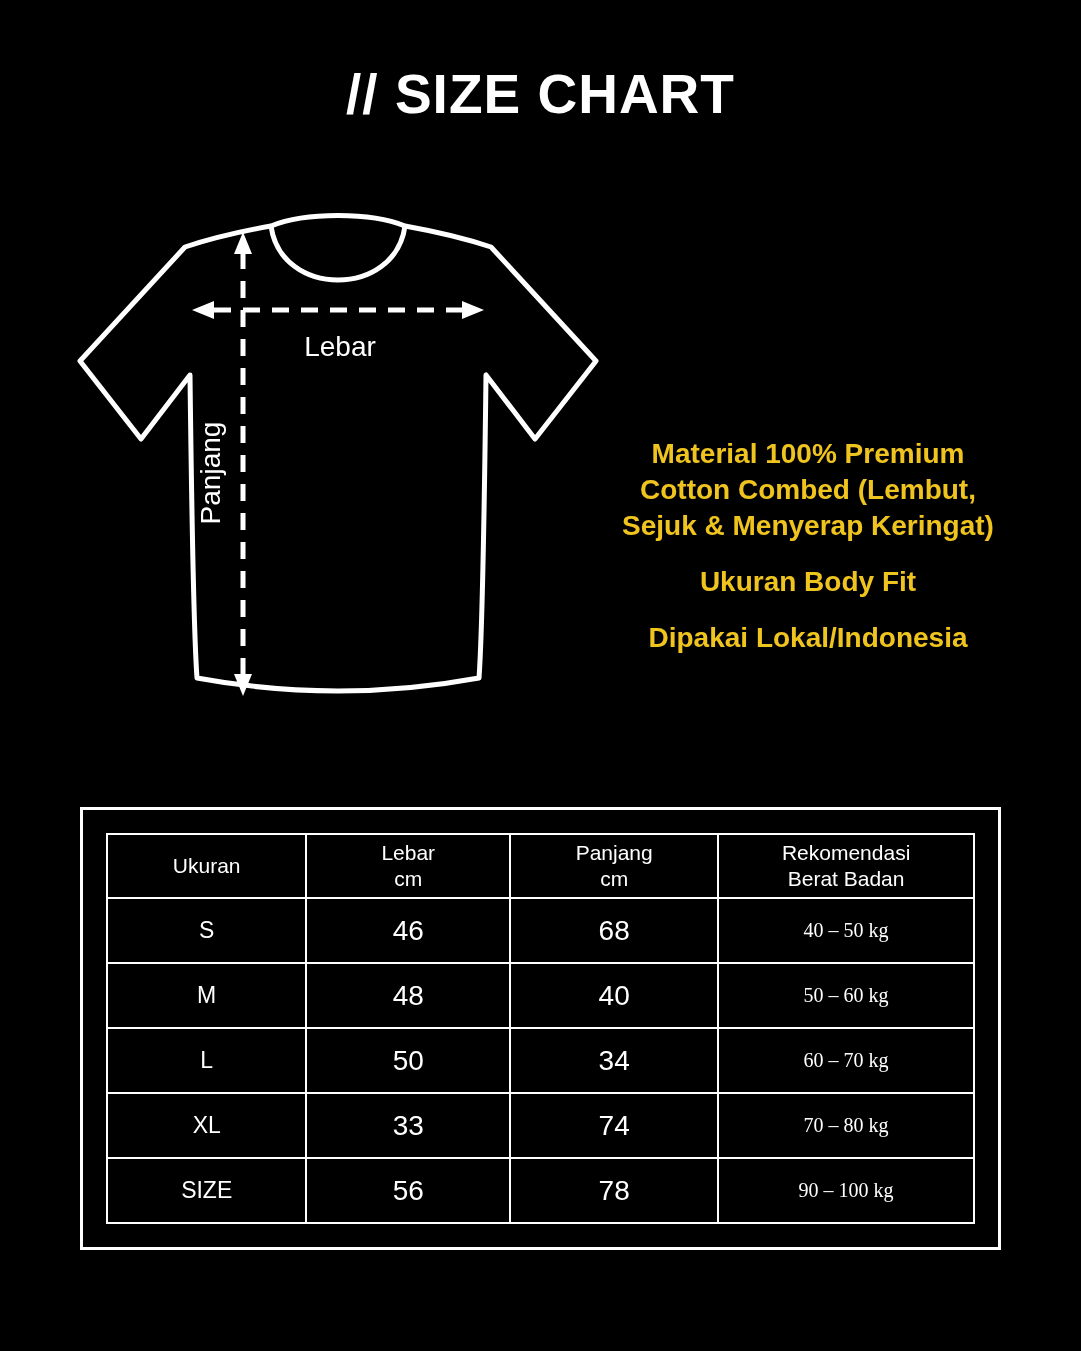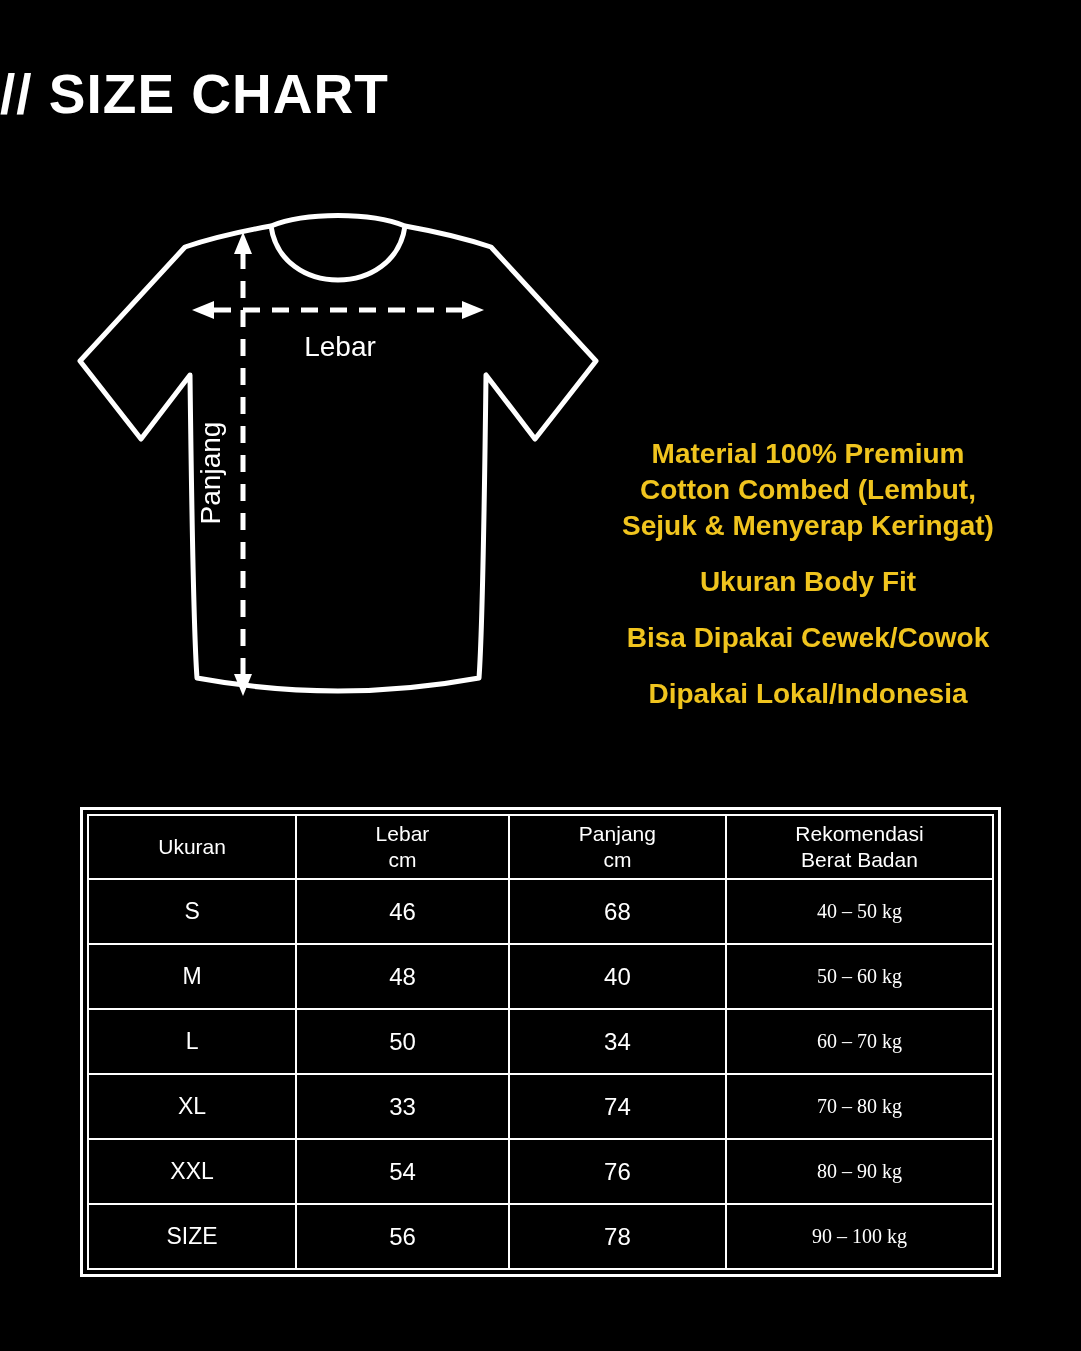--- a/index.html
+++ b/index.html
@@ -7,20 +7,21 @@
   body {
     width: 1081px; height: 1351px;
     position: relative;
     font-family: "Liberation Sans", sans-serif;
     color: #fff;
     overflow: hidden;
   }
   .page-title {
     position: absolute;
     top: 62px; left: 0; width: 1081px;
+    text-align: center;
     font-size: 55px;
     font-weight: 800;
     letter-spacing: 1px;
     color: #fff;
   }
   .shirt-wrap {
     position: absolute;
     left: 68px; top: 198px;
     width: 540px; height: 520px;
   }
@@ -35,40 +36,40 @@
     font-size: 28px;
     line-height: 36px;
     font-weight: 600;
     margin-bottom: 20px;
   }
   .table-wrap {
     position: absolute;
     left: 80px; top: 807px;
     width: 921px;
     border: 3px solid #fff;
-    padding: 4px;
+    padding: 23px;
     background: #000;
   }
   table {
     width: 100%;
     border-collapse: collapse;
     table-layout: fixed;
   }
   th, td {
     border: 2px solid #fff;
     background: #000;
     color: #fff;
     text-align: center;
     vertical-align: middle;
     font-weight: 500;
   }
   th { height: 64px; font-size: 21px; line-height: 26px; font-weight: 500; }
   td { height: 65px; }
   td.size-cell { font-size: 23px; }
-  td.num-cell  { font-size: 24px; }
+  td.num-cell  { font-size: 28px; }
   td.kg-cell   { font-size: 20px; font-family: Liberation Serif, serif; }
   .col-size   { width: 23%; }
   .col-width  { width: 23.5%; }
   .col-length { width: 24%; }
   .col-weight { width: 29.5%; }
   .hdr-line { display: block; }
 </style>
 </head>
 <body>
 
@@ -107,21 +108,20 @@
     </g>
 
     <text x="272" y="158" text-anchor="middle" fill="#fff" font-size="28" font-family="Liberation Sans, sans-serif">Lebar</text>
     <text x="152" y="275" text-anchor="middle" transform="rotate(-90 152 275)" fill="#fff" font-size="28" font-family="Liberation Sans, sans-serif">Panjang</text>
   </svg>
 </div>
 
 <div class="features">
   <p>Material 100% Premium Cotton Combed (Lembut, Sejuk &amp; Menyerap Keringat)</p>
   <p>Ukuran Body Fit</p>
-  <p>Bisa Dipakai Cewek/Cowok</p>
   <p>Dipakai Lokal/Indonesia</p>
 </div>
 
 <div class="table-wrap">
   <table>
     <colgroup>
       <col class="col-size">
         <col class="col-width">
         <col class="col-length">
         <col class="col-weight">
@@ -164,26 +164,20 @@
         <td class="num-cell">34</td>
         <td class="kg-cell">60 – 70 kg</td>
       </tr>
       <tr>
         <td class="size-cell">XL</td>
         <td class="num-cell">33</td>
         <td class="num-cell">74</td>
         <td class="kg-cell">70 – 80 kg</td>
       </tr>
       <tr>
-        <td class="size-cell">XXL</td>
-        <td class="num-cell">54</td>
-        <td class="num-cell">76</td>
-        <td class="kg-cell">80 – 90 kg</td>
-      </tr>
-      <tr>
         <td class="size-cell">SIZE</td>
         <td class="num-cell">56</td>
         <td class="num-cell">78</td>
         <td class="kg-cell">90 – 100 kg</td>
       </tr>
     </tbody>
   </table>
 </div>
 
 </body></html>

